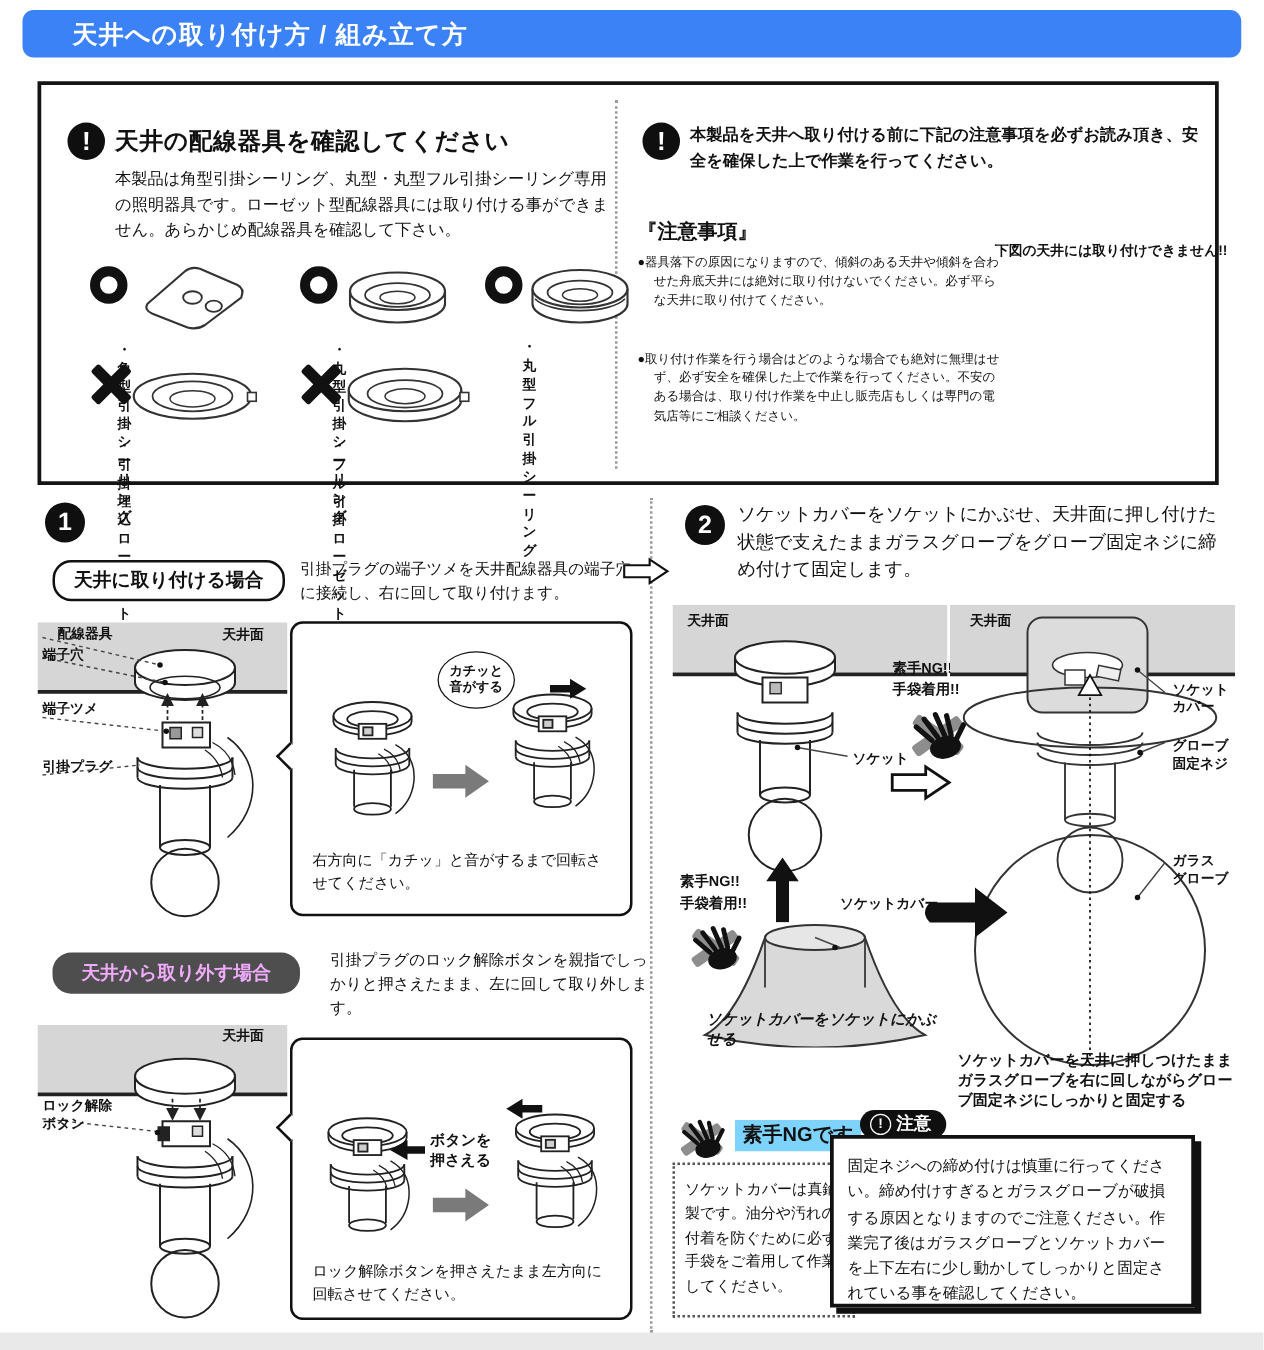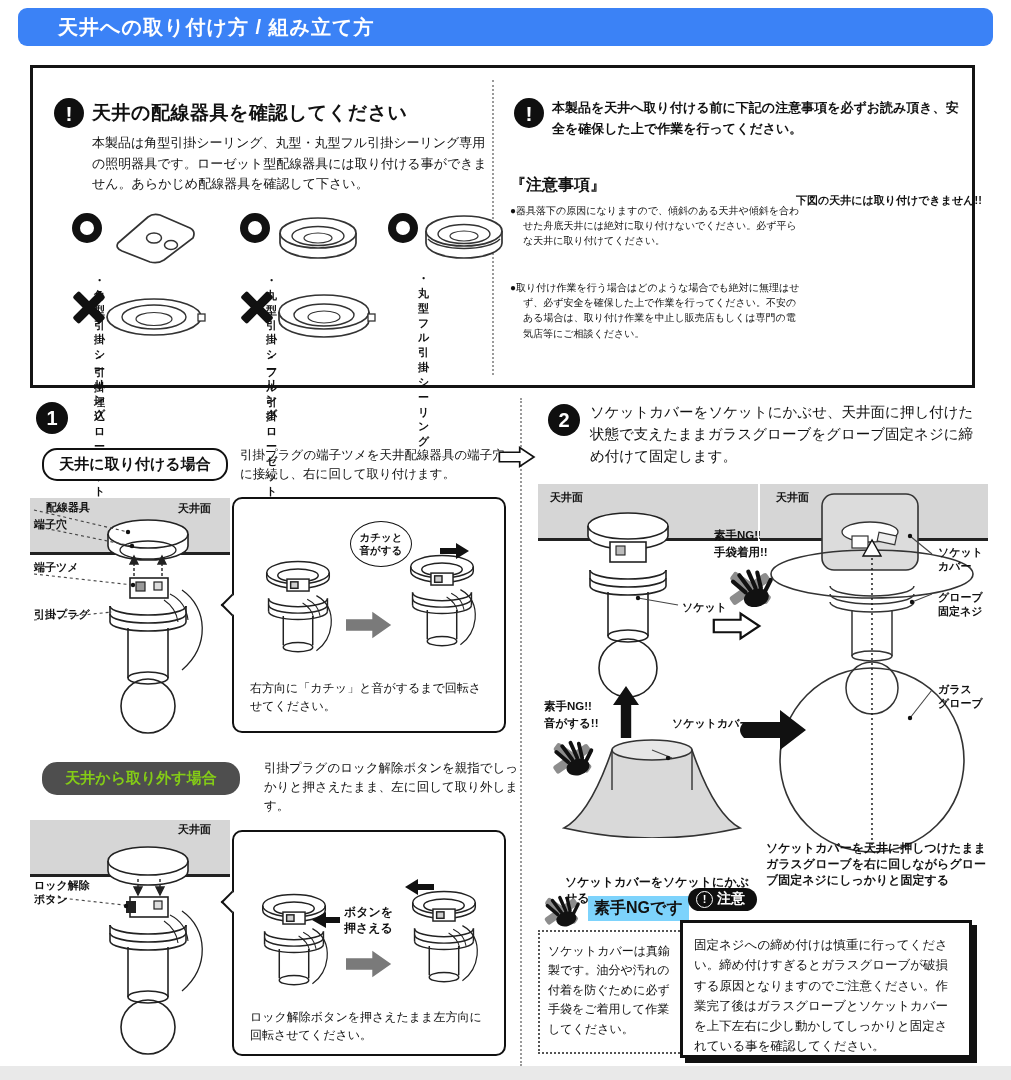--- a/index.html
+++ b/index.html
@@ -25,21 +25,21 @@
   .notice-head{font-size:16px;font-weight:bold;}
   .bullet{font-size:10px;line-height:1.52;text-indent:-13px;padding-left:13px;margin-bottom:4px;}
   .ngcap{font-size:11px;font-weight:bold;}
   .ngbox{border:2px solid #222;background:#fff;}
   .dlbl{font-size:11px;font-weight:600;line-height:1.3;color:#111;}
   .dlbl-b{font-size:12px;font-weight:bold;line-height:1.35;}
   
   .stepnum{width:32px;height:32px;background:#0f0f0f;border-radius:50%;color:#fff;font-weight:bold;font-size:20px;display:flex;align-items:center;justify-content:center;}
   .steptitle{font-size:14.5px;line-height:1.5;}
   .case-box{border:2.5px solid #111;border-radius:15px;background:#fff;display:flex;align-items:center;justify-content:center;font-size:15px;font-weight:bold;}
-  .case-box-dark{background:#4e4e4e;border:none;color:#84cc16;border-radius:15px;display:flex;align-items:center;justify-content:center;font-size:15px;font-weight:bold;}
+  .case-box-dark{background:#4e4e4e;border:none;color:#f0abfc;border-radius:15px;display:flex;align-items:center;justify-content:center;font-size:15px;font-weight:bold;}
   .desc{font-size:12.5px;line-height:1.5;}
   .bubblebox{border:2px solid #111;border-radius:10px;background:#fff;}
   .tail{width:16px;height:16px;background:#fff;border-left:2px solid #111;border-bottom:2px solid #111;transform:rotate(45deg);}
   .oval{border:1.5px solid #111;border-radius:50%;background:#fff;display:flex;align-items:center;justify-content:center;text-align:center;font-size:10.5px;font-weight:600;line-height:1.25;}
   .cap12{font-size:12px;line-height:1.5;}
   .ngtxt{font-size:11.5px;font-weight:bold;line-height:1.45;}
   .sude-head{font-size:16px;font-weight:bold;background:#7dd3fc;padding:2px 6px;}
   .dotbox{border:2px dotted #555;background:#fff;font-size:12px;line-height:1.62;padding:10px 8px;}
   .cautiontag{background:#0f0f0f;color:#fff;border-radius:12px;padding:2px 12px 3px 8px;font-size:14px;font-weight:bold;display:flex;align-items:center;gap:4px;}
   .cautiontag .bang{display:inline-flex;width:15px;height:15px;border:1.5px solid #fff;border-radius:50%;align-items:center;justify-content:center;font-size:11px;}
@@ -358,34 +358,34 @@
     <line x1="100" y1="120" x2="140" y2="127" stroke="#444" stroke-width="1.1"></line>
     <circle cx="100" cy="120" r="2.2" fill="#111"></circle>
   </svg>
   <span class="abs dlbl" style="left:550px;top:490px;">天井面</span>
   <span class="abs dlbl" style="left:682px;top:600px;">ソケット</span>
 
   <svg class="abs" style="left:612px;top:686px;" width="28" height="52">
       <use href="#arr-up"></use>
     </svg>
   <div class="abs ngtxt preline" style="left:544px;top:698px;">素手NG!!
-音がする!!</div>
+手袋着用!!</div>
   <svg class="abs" style="left:548px;top:732px;" width="50" height="50">
       <use href="#handng"></use>
     </svg>
 
   <svg class="abs" style="left:560px;top:736px;" width="185" height="102" viewBox="0 0 185 102">
     <path d="M52,14 Q30,78 4,92 Q92,112 180,92 Q154,78 132,14 Z" fill="#d9d9d9" stroke="#333" stroke-width="1.6"></path>
     <path d="M52,14 v40 m80,-40 v40" stroke="#333" stroke-width="1.4" fill="none"></path>
     <ellipse cx="92" cy="14" rx="40" ry="10" fill="#e6e6e6" stroke="#333" stroke-width="1.6"></ellipse>
     <line x1="112" y1="22" x2="92" y2="14" stroke="#444" stroke-width="1.1"></line>
     <circle cx="108" cy="22" r="2.2" fill="#111"></circle>
   </svg>
   <span class="abs dlbl" style="left:672px;top:716px;">ソケットカバー</span>
-  <div class="abs dlbl-b" style="left:565px;top:874px;width:185px;">ソケットカバーをソケットにかぶせる</div>
+  <div class="abs dlbl-b" style="left:565px;top:807px;width:185px;font-style:italic;">ソケットカバーをソケットにかぶせる</div>
 
   <svg class="abs" style="left:712px;top:610px;" width="50" height="32">
       <use href="#arr-outline"></use>
     </svg>
   <div class="abs ngtxt preline" style="left:714px;top:527px;">素手NG!!
 手袋着用!!</div>
   <svg class="abs" style="left:724px;top:560px;" width="54" height="54">
       <use href="#handng"></use>
     </svg>
 
@@ -434,16 +434,16 @@
   <svg class="abs" style="left:540px;top:888px;" width="44" height="44">
       <use href="#handng"></use>
     </svg>
   <span class="abs sude-head" style="left:588px;top:896px;">素手NGです</span>
   <div class="abs dotbox" style="left:538px;top:930px;width:146px;height:124px;">ソケットカバーは真鍮製です。油分や汚れの付着を防ぐために必ず手袋をご着用して作業してください。</div>
 
   <div class="abs cautiontag" style="left:688px;top:888px;">
     <span class="bang">!</span>
     <span>注意</span>
   </div>
-  <div class="abs cautionbox" style="left:680px;top:908px;width:292px;height:138px;margin-top:12px;">固定ネジへの締め付けは慎重に行ってください。締め付けすぎるとガラスグローブが破損する原因となりますのでご注意ください。作業完了後はガラスグローブとソケットカバーを上下左右に少し動かしてしっかりと固定されている事を確認してください。</div>
+  <div class="abs cautionbox" style="left:664px;top:908px;width:292px;height:138px;">固定ネジへの締め付けは慎重に行ってください。締め付けすぎるとガラスグローブが破損する原因となりますのでご注意ください。作業完了後はガラスグローブとソケットカバーを上下左右に少し動かしてしっかりと固定されている事を確認してください。</div>
 
   <div class="abs botstrip"></div>
 </div>
 
 </body></html>

